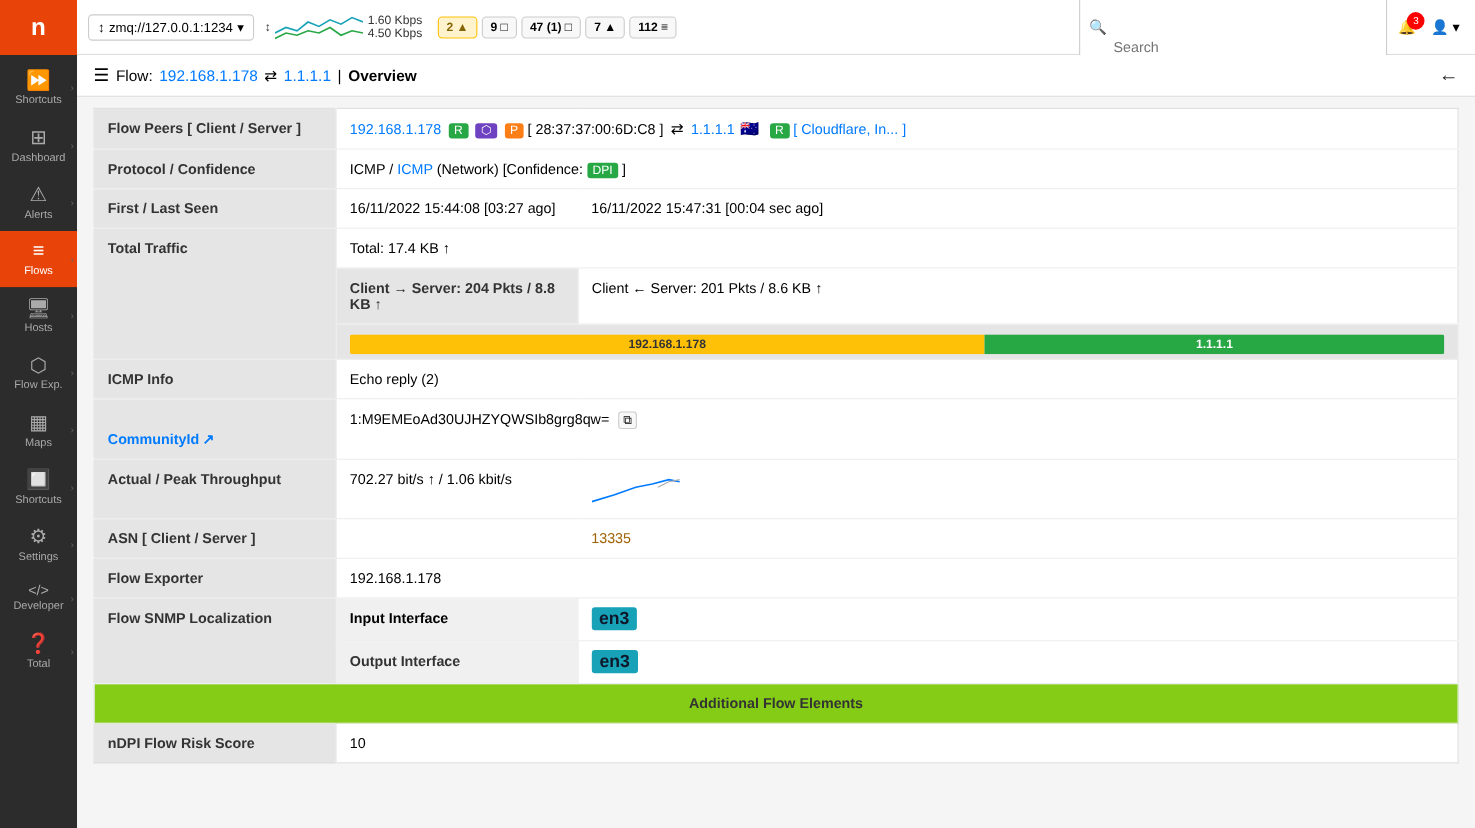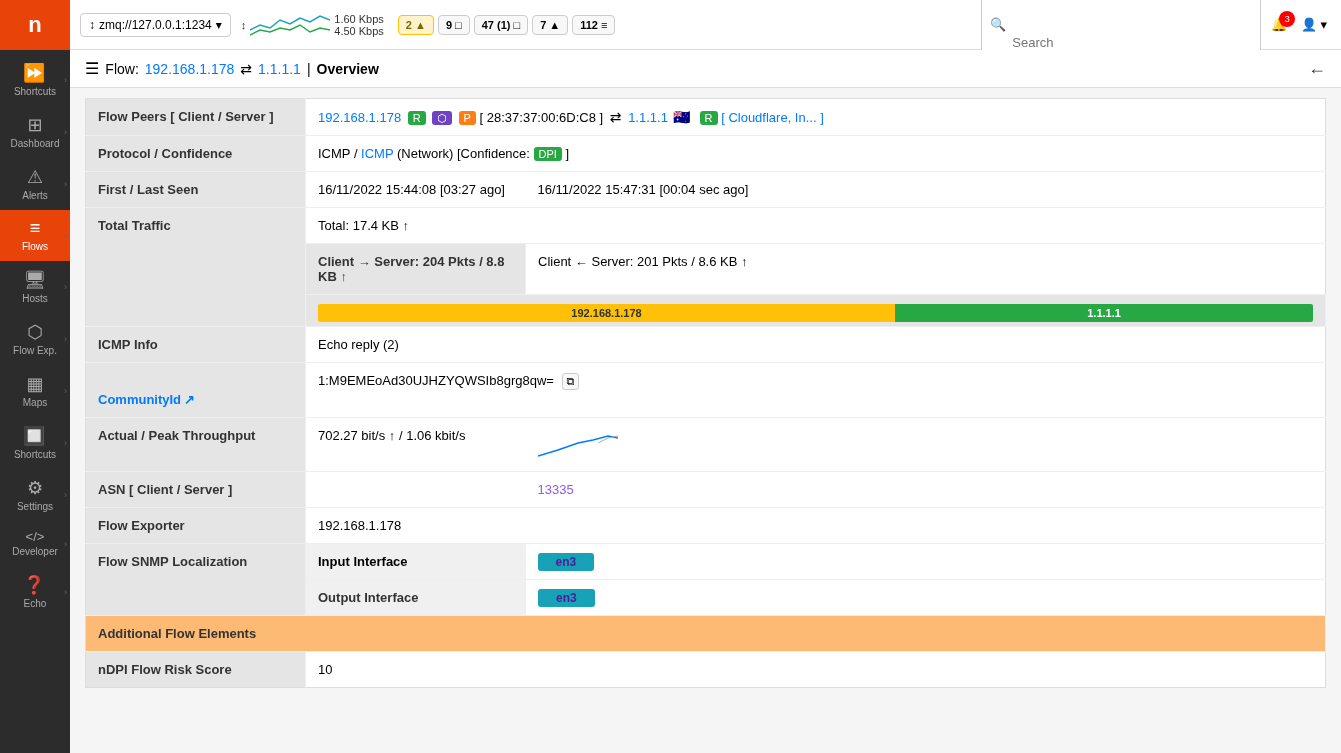--- a/index.html
+++ b/index.html
@@ -239,27 +239,27 @@
       background: #f8f8f8;
       margin-left: 4px;
     }
 
     .throughput-mini {
       width: 80px;
       height: 30px;
       display: inline-block;
     }
 
-    .asn-link { color: #8b5cf6; text-decoration: none; }
+    .asn-link { color: #a16207; text-decoration: none; }
     .badge-en3 {
       background: #17a2b8;
-      color: #4c1d95;
+      color: #0f172a;
       border-radius: 3px;
-      padding: 2px 18px;
-      font-size: 12px;
+      padding: 2px 7px;
+      font-size: 16px;
       font-weight: bold;
     }
 
     .flag-icon { font-size: 14px; margin: 0 2px; }
 
     .community-link { color: #007bff; text-decoration: none; display: inline-flex; align-items: center; gap: 3px; margin-top: 19px; }
 
     .subnet-icon {
       background: #6f42c1;
       color: white;
@@ -324,21 +324,21 @@
     <span class="label">Settings</span>
     <span class="expand">›</span>
   </div>
   <div class="sidebar-item">
     <span class="icon" style="font-size:13px">&lt;/&gt;</span>
     <span class="label">Developer</span>
     <span class="expand">›</span>
   </div>
   <div class="sidebar-item">
     <span class="icon">❓</span>
-    <span class="label">Echo</span>
+    <span class="label">Total</span>
     <span class="expand">›</span>
   </div>
 </nav>
 
 <div class="main">
 
   <div class="topbar">
     <div class="topbar-source">
       <span>↕</span>
       <span>zmq://127.0.0.1:1234</span>
@@ -497,21 +497,21 @@
           </td>
         </tr>
         <tr>
           <td class="label-col">Output Interface</td>
           <td>
             <span class="badge-en3">en3</span>
           </td>
         </tr>
 
         <tr>
-          <td colspan="3" style="font-weight:bold; background:#fdba74;">Additional Flow Elements</td>
+          <td colspan="3" style="font-weight:bold; background:#84cc16;text-align:center;">Additional Flow Elements</td>
         </tr>
 
         <tr>
           <td>nDPI Flow Risk Score</td>
           <td colspan="2">10</td>
         </tr>
 
       </tbody>
     </table>
   </div>

